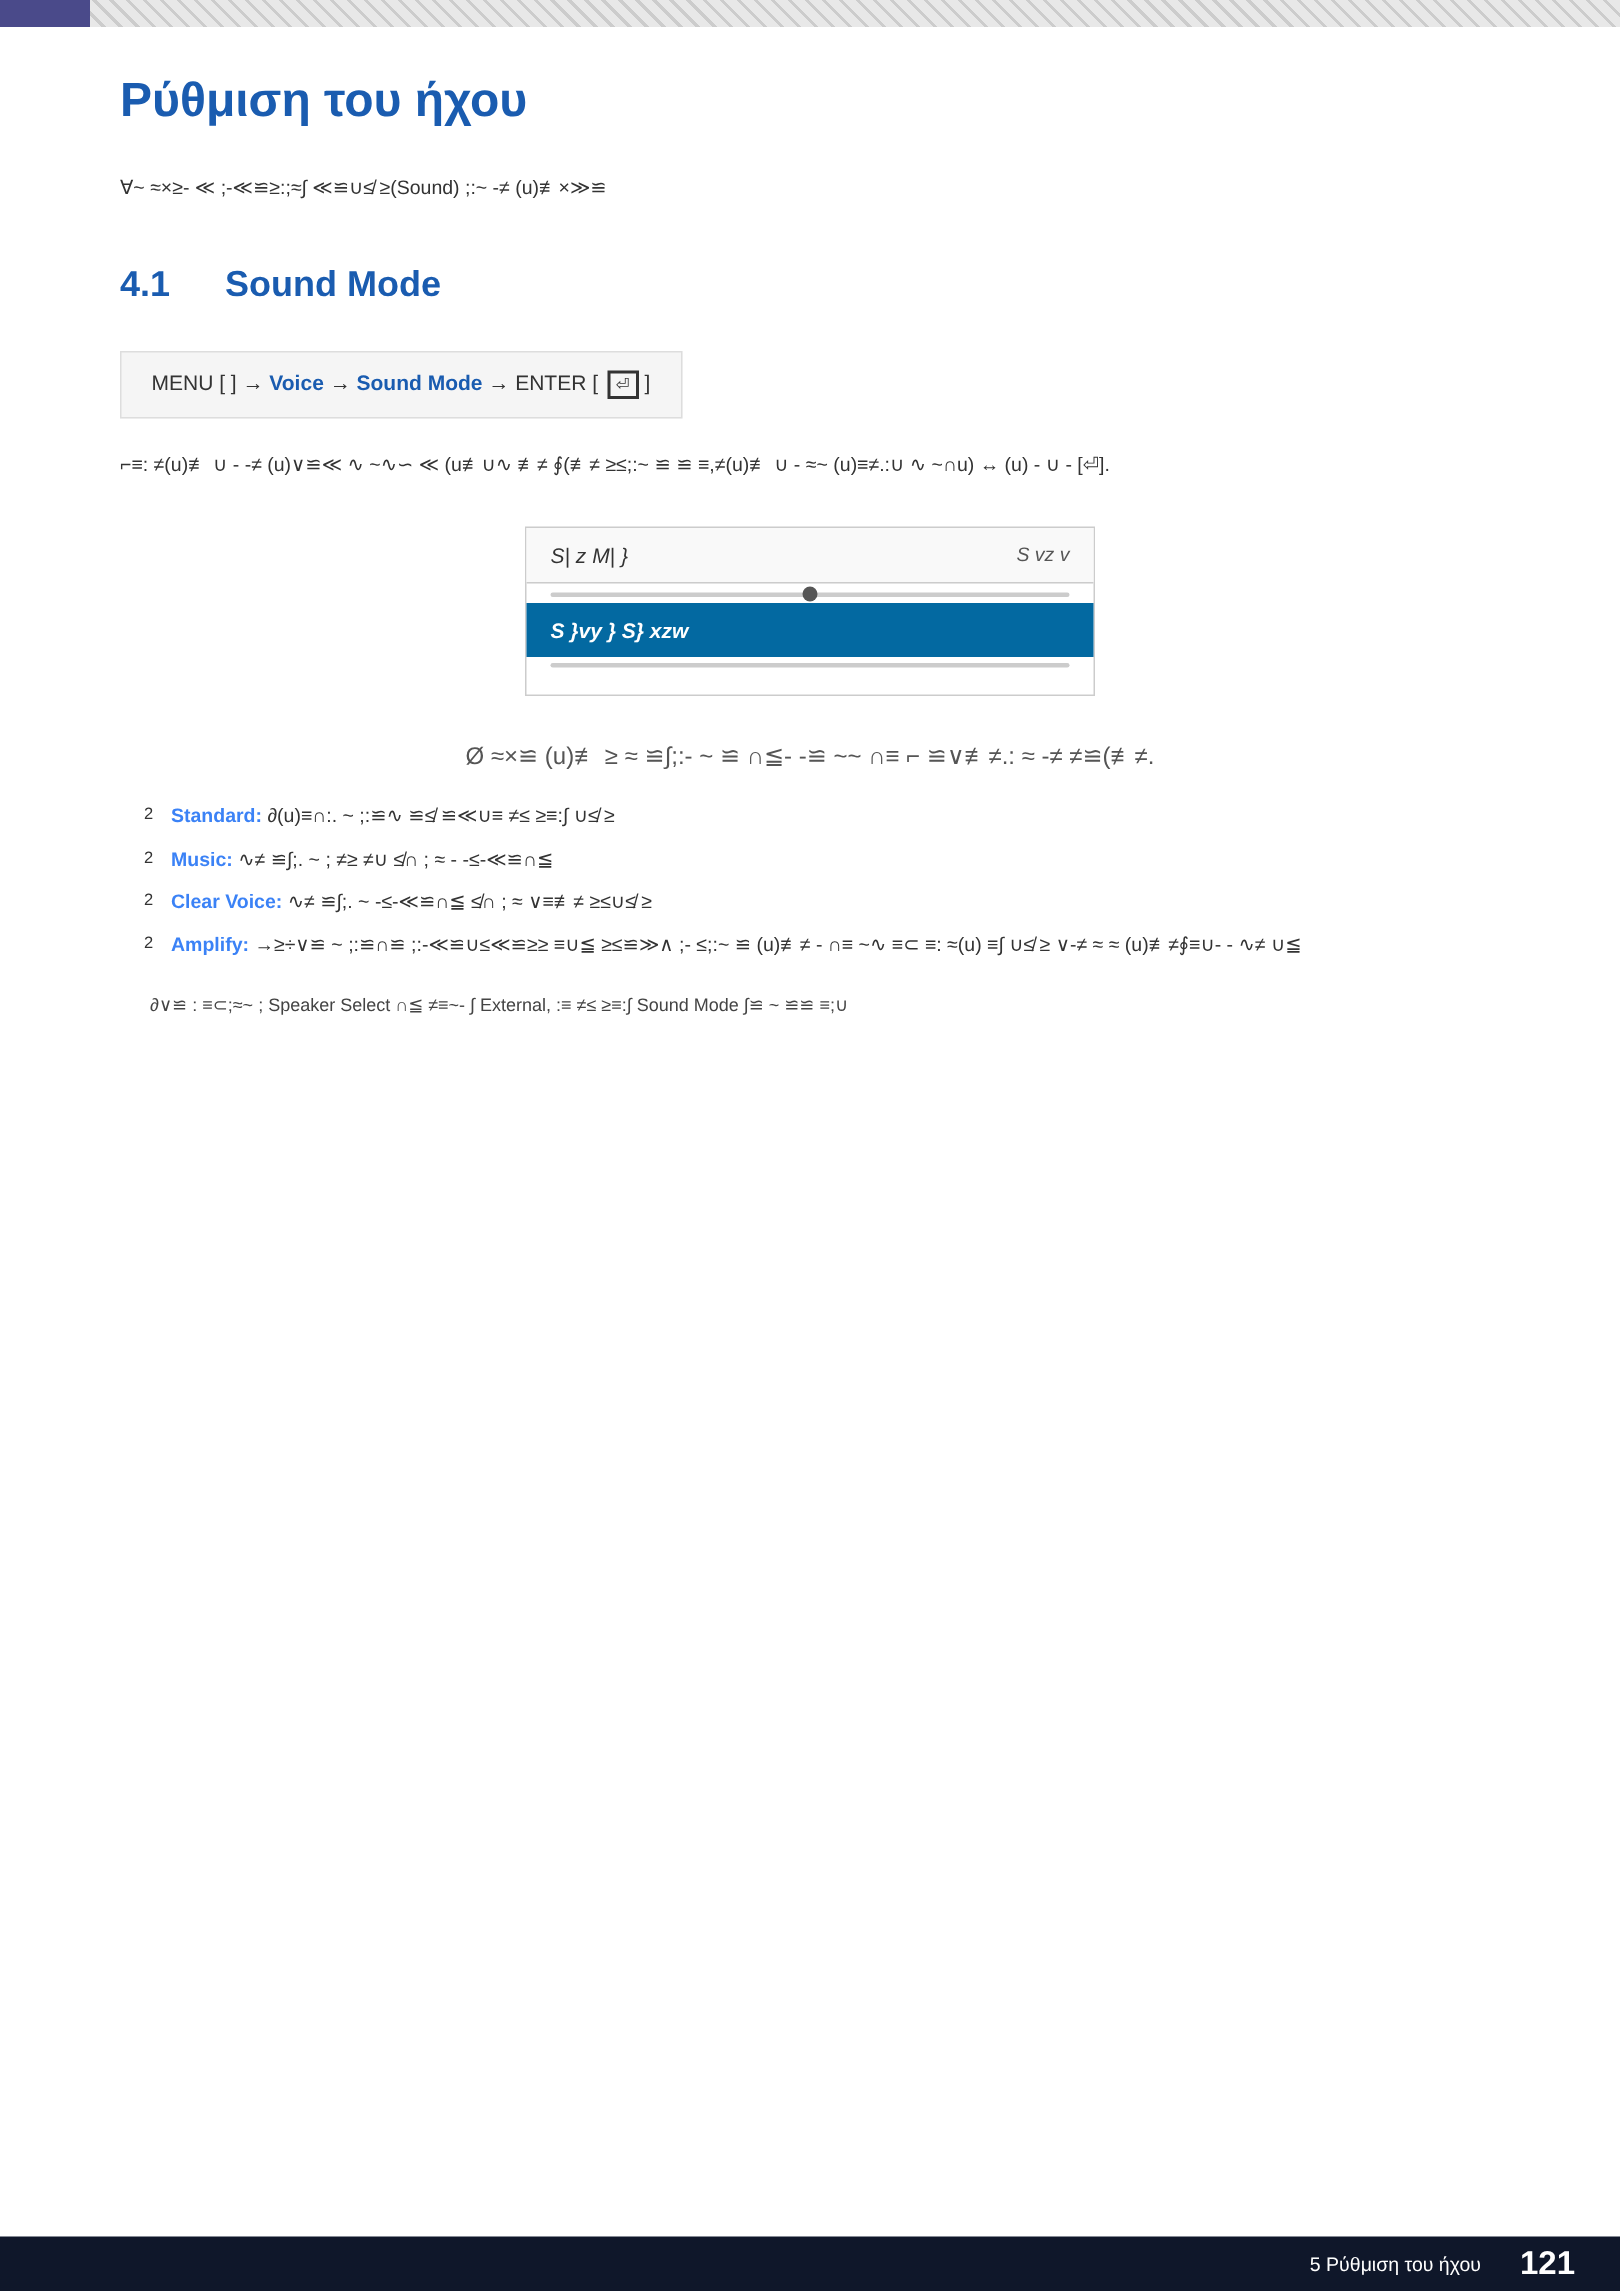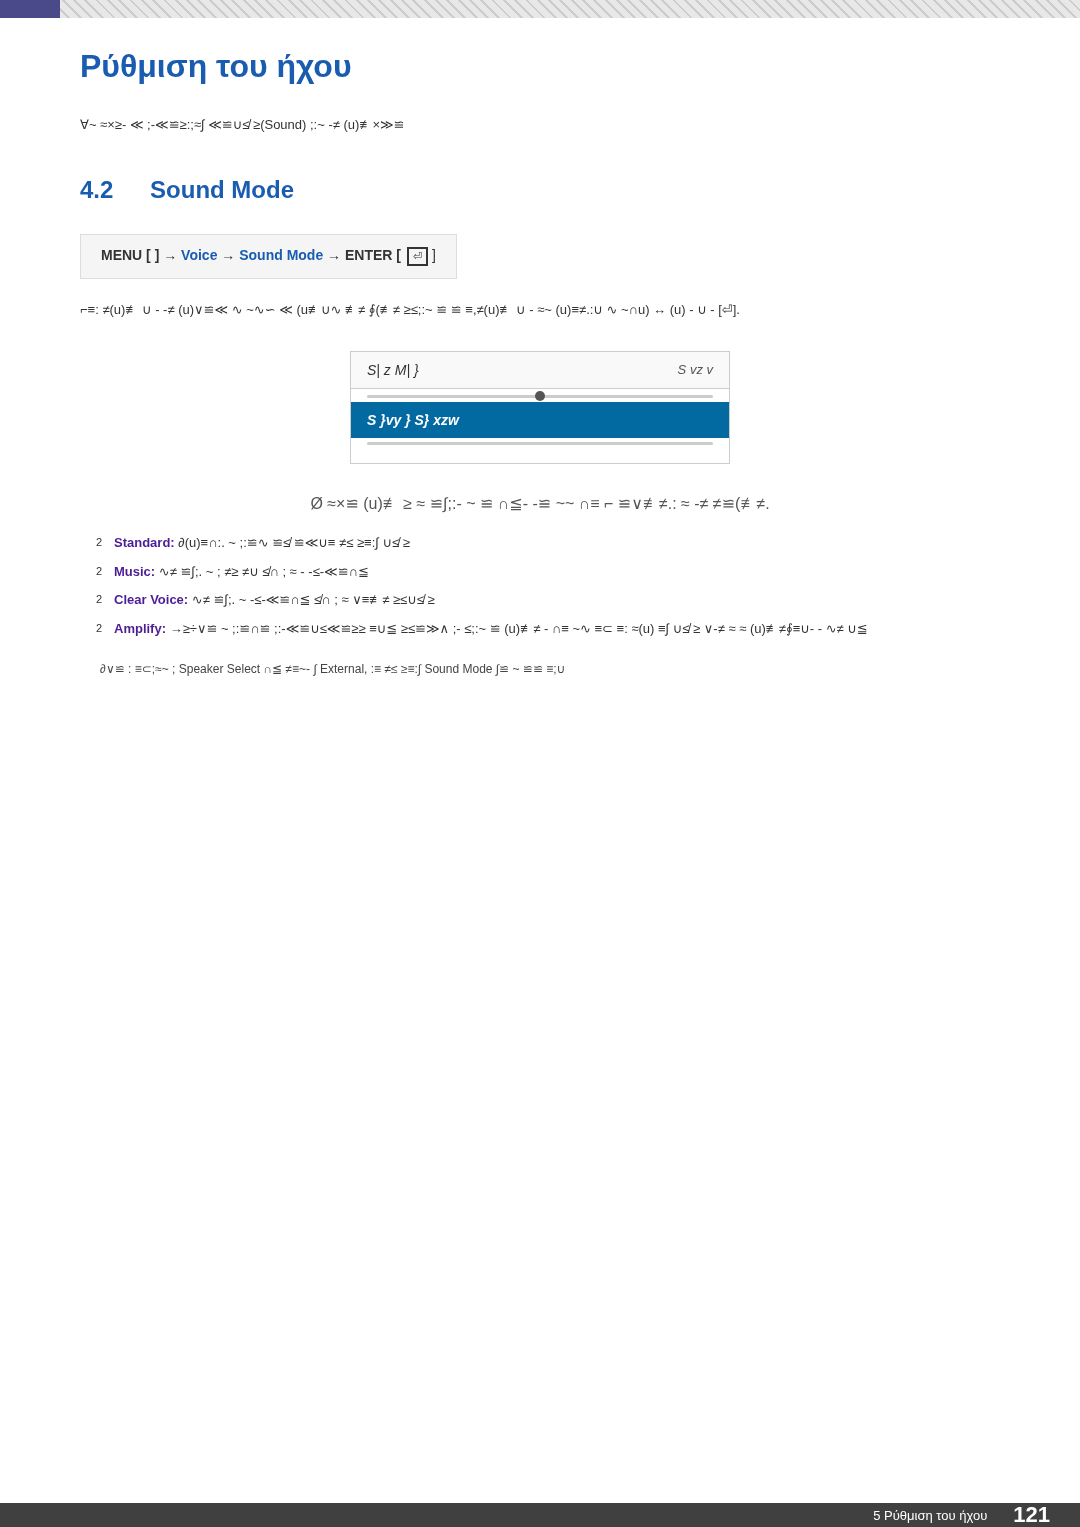--- a/index.html
+++ b/index.html
@@ -71,21 +71,21 @@
     .menu-path {
       background: #f5f5f5;
       border: 1px solid #ddd;
       padding: 12px 20px;
       margin-bottom: 20px;
       font-size: 14px;
       color: #333;
       display: inline-block;
     }
     .menu-path .bold-text {
-      font-weight: bold;
+      font-weight: normal;
     }
     .menu-path .blue-text {
       color: #1a5cb0;
       font-weight: bold;
     }
     .enter-icon {
       display: inline-block;
       border: 2px solid #333;
       padding: 1px 4px;
       font-size: 11px;
@@ -190,40 +190,40 @@
     .bullet-list li::before {
       content: '2';
       position: absolute;
       left: -4px;
       font-size: 11px;
       top: 1px;
       color: #333;
     }
     .bullet-list li .term {
       font-weight: bold;
-      color: #4c1d95;
+      color: #3b82f6;
     }
 
     
     .note-text {
       font-size: 12px;
       color: #444;
       margin-top: 20px;
       line-height: 1.6;
       padding-left: 20px;
     }
 
     
     .footer {
       position: absolute;
       bottom: 0;
       left: 0;
       right: 0;
-      height: 24px;
-      background: #404040;
+      height: 36px;
+      background: #0f172a;
       display: flex;
       align-items: center;
       justify-content: flex-end;
       padding: 0 30px;
     }
     .footer-text {
       color: #ffffff;
       font-size: 13px;
     }
     .footer-page {
@@ -243,21 +243,21 @@
 <div class="main-content">
 
   
   <h1 class="chapter-title">Ρύθμιση του ήχου</h1>
 
   
   <p class="subtitle-text">∀~ ≈×≥- ≪  ;-≪≌≥:;≈∫  ≪≌∪≰ ≥(Sound) ;:~ -≠ (u)≢×≫≌</p>
 
   
   <h2 class="section-heading">
-    <span class="section-number">4.2</span>
+    <span class="section-number">4.1</span>
     <span>Sound Mode</span>
   </h2>
 
   
   <div class="menu-path">
     <span class="bold-text">MENU [   ] →</span>
     <span class="blue-text">Voice</span>
     <span>→</span>
     <span class="blue-text">Sound Mode</span>
     <span>→</span>

